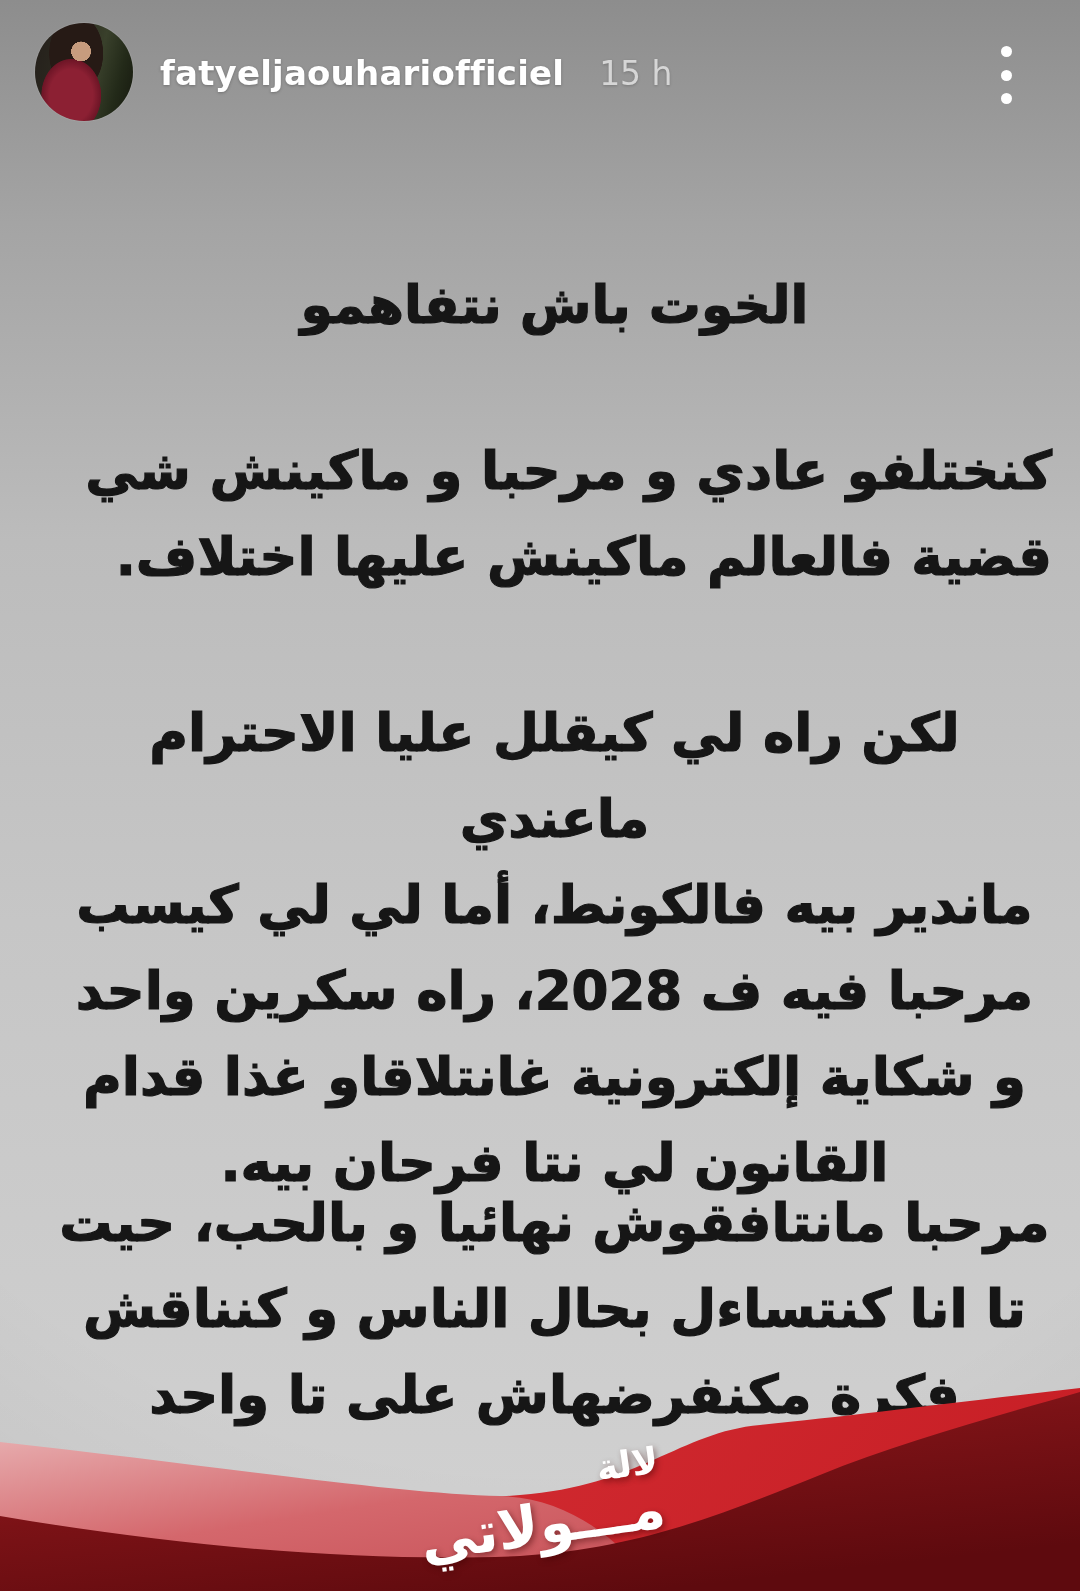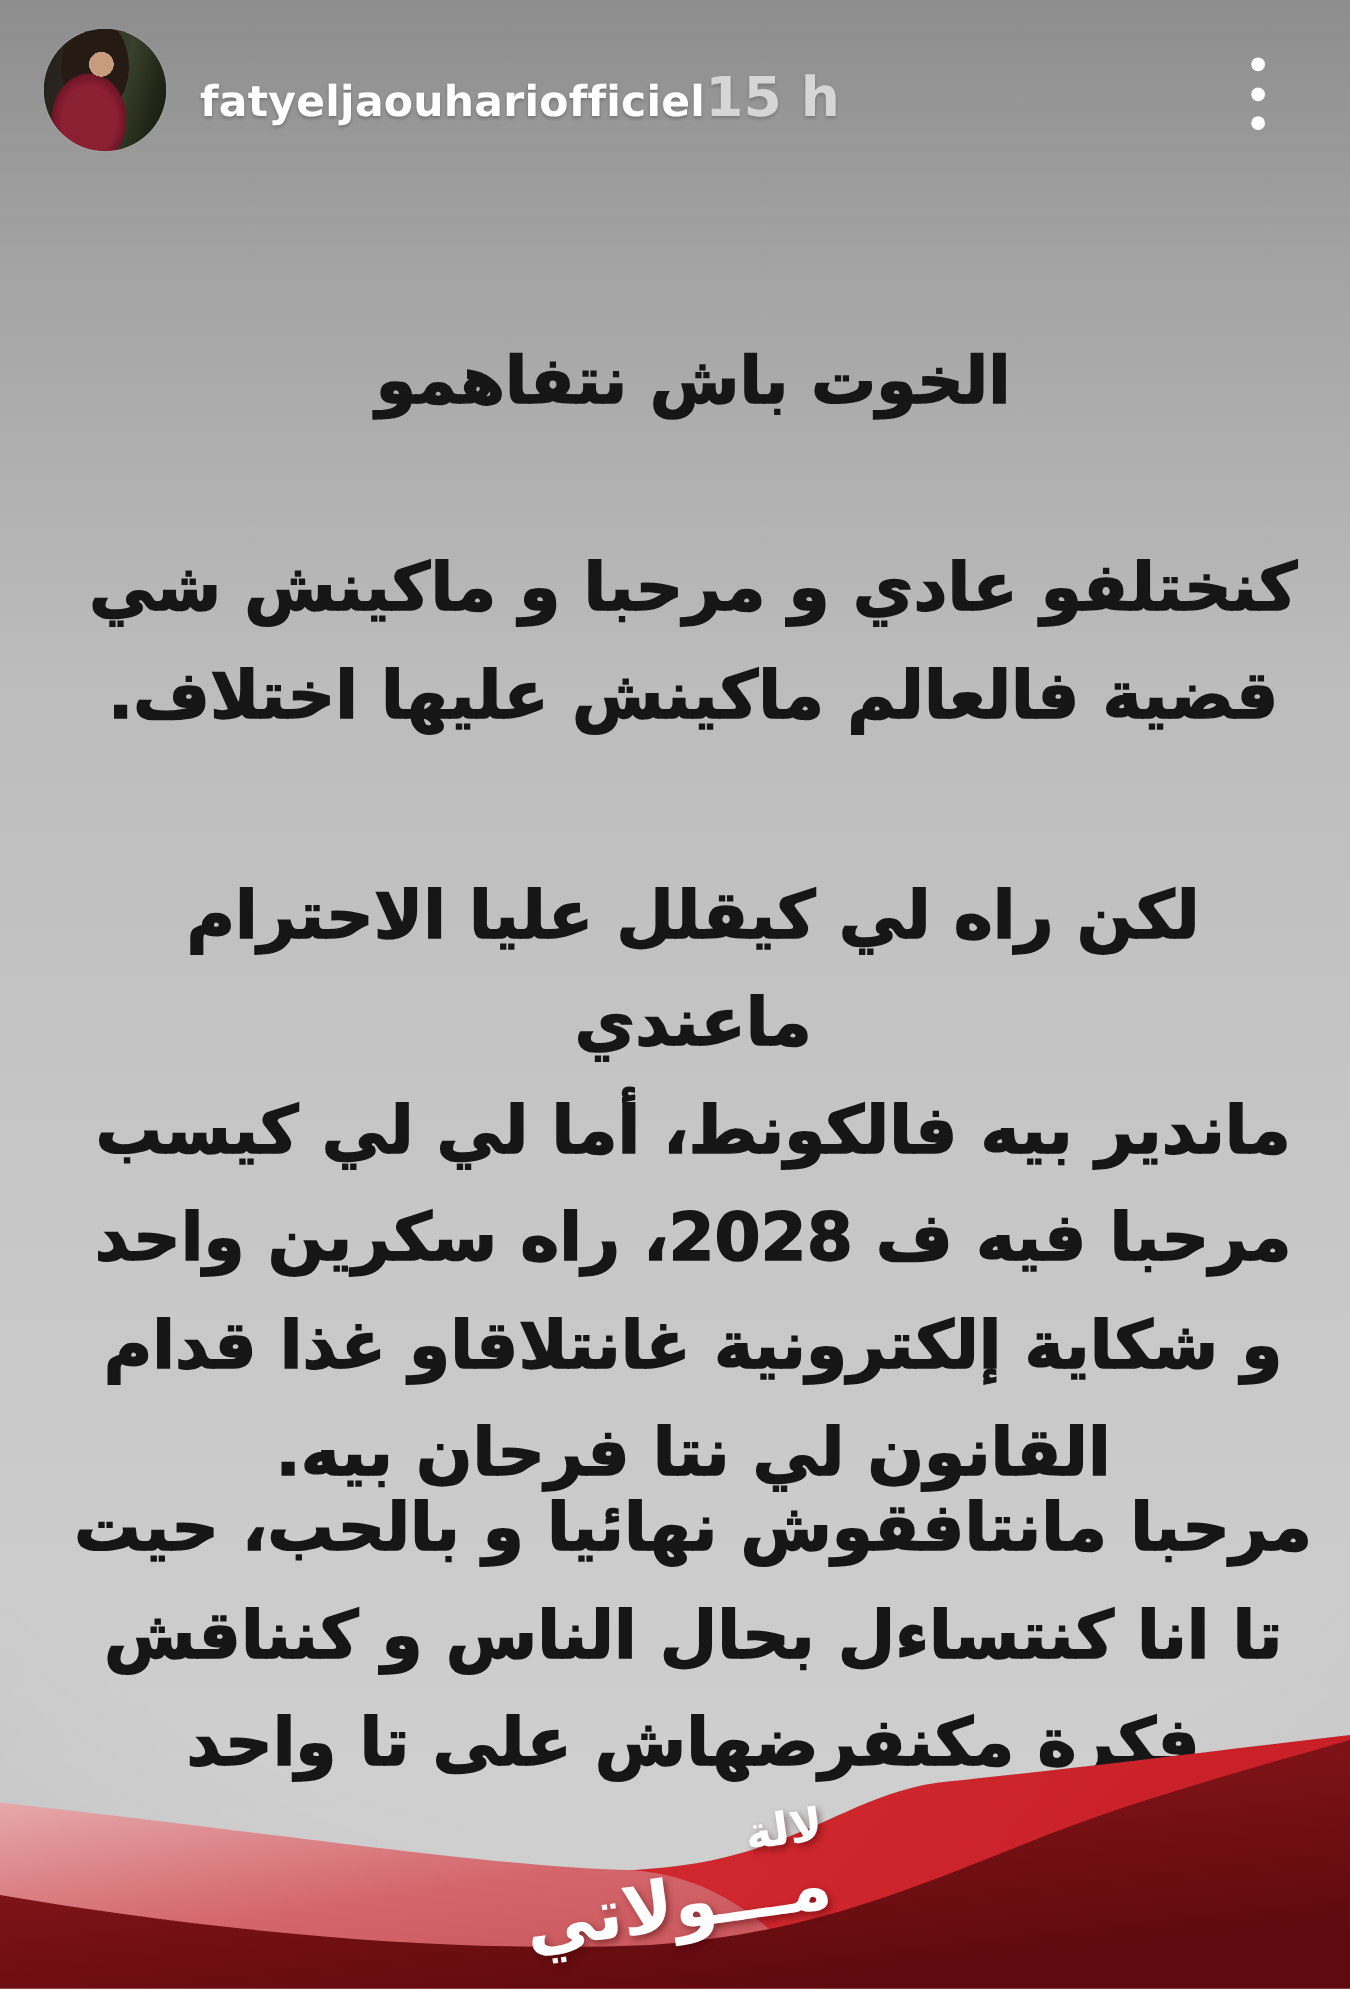--- a/index.html
+++ b/index.html
@@ -20,47 +20,47 @@
   .avatar{
     position:absolute;left:35px;top:23px;width:98px;height:98px;border-radius:50%;
     overflow:hidden;cursor:pointer;
     background:
       radial-gradient(circle 10px at 47% 29%, #c79c7e 0 98%, rgba(0,0,0,0) 100%),
       radial-gradient(ellipse 36px 44px at 37% 74%, #8c2033 0 60%, #6d1526 82%, rgba(0,0,0,0) 84%),
       radial-gradient(ellipse 31px 44px at 42% 31%, #261a15 0 86%, rgba(0,0,0,0) 88%),
       linear-gradient(105deg,#241f1b 0%,#2c2a20 35%,#39402b 60%,#232a19 80%,#15180e 100%);
     box-shadow:0 0 0 1px rgba(255,255,255,0.08);
   }
-  .user-line{position:absolute;left:160px;top:53px;display:flex;align-items:baseline;gap:0;}
+  .user-line{position:absolute;left:160px;top:53px;display:flex;align-items:baseline;gap:35px;}
   .username{
     color:#ffffff;font-size:34px;font-weight:bold;letter-spacing:.2px;cursor:pointer;
     text-shadow:0 1px 3px rgba(0,0,0,.25);
   }
-  .timestamp{color:#d6d6d6;font-size:44px;font-weight:700;text-shadow:0 1px 3px rgba(0,0,0,.2);}
+  .timestamp{color:#d6d6d6;font-size:33px;font-weight:400;text-shadow:0 1px 3px rgba(0,0,0,.2);}
   .kebab{
     position:absolute;right:56px;top:42px;width:36px;height:66px;
     display:flex;flex-direction:column;justify-content:space-between;align-items:center;
     background:none;border:none;cursor:pointer;padding:4px 0;
   }
   .kebab .dot{width:11px;height:11px;border-radius:50%;background:#ffffff;}
 
   
   .story-canvas{position:absolute;inset:0;}
   .story-text{
     position:absolute;left:0;right:0;
     direction:rtl;text-align:center;
     color:#161616;font-weight:bold;
     font-size:53px;line-height:86px;
     white-space:pre-line;
     -webkit-text-stroke:1.2px #161616;
     padding:0 28px;
     margin-left:29px;
   }
   .heading{top:262px;font-size:52px;}
-  .para1{top:428px;}
+  .para1{top:428px;text-align:right;}
   .para2{top:690px;}
   .para3{top:1180px;}
 
   
   .wave{position:absolute;left:0;bottom:0;width:1080px;height:211px;display:block;}
   .logo{
     position:absolute;left:50%;top:1458px;z-index:6;
     transform:translateX(-50%) rotate(-8deg);
     direction:rtl;text-align:right;color:#ffffff;
     text-shadow:2px 3px 6px rgba(60,0,0,.45);

